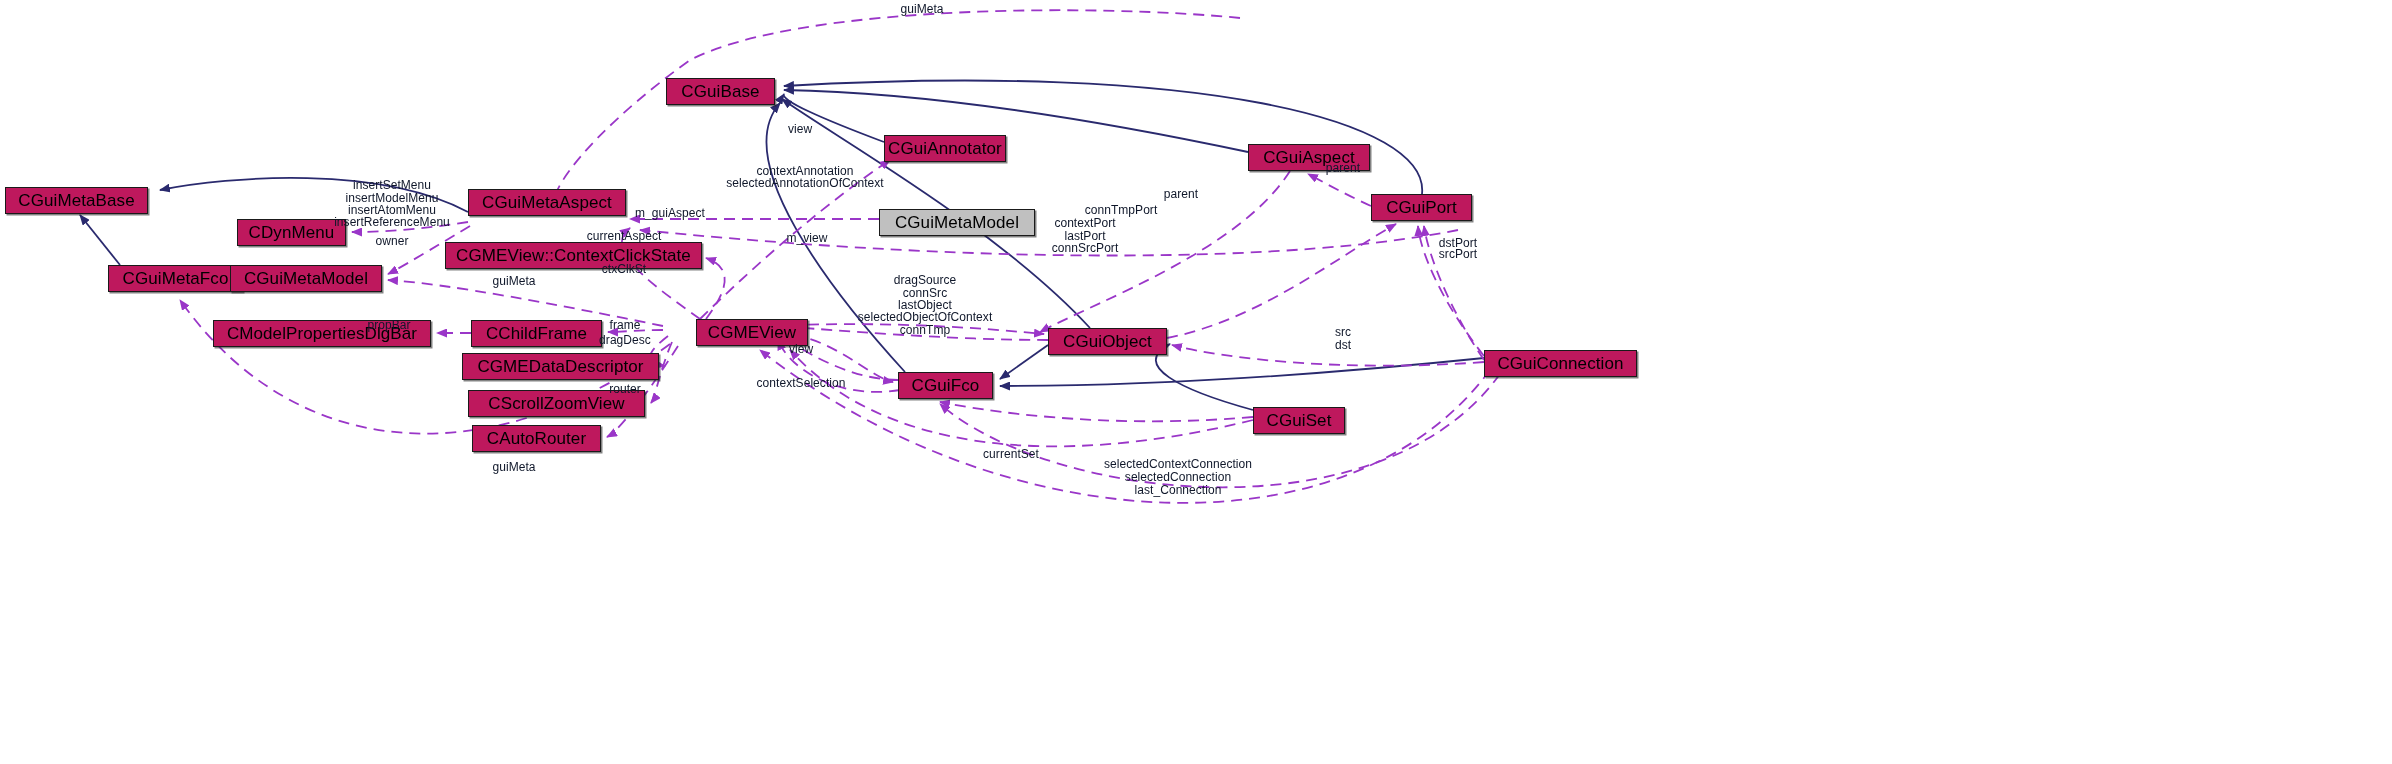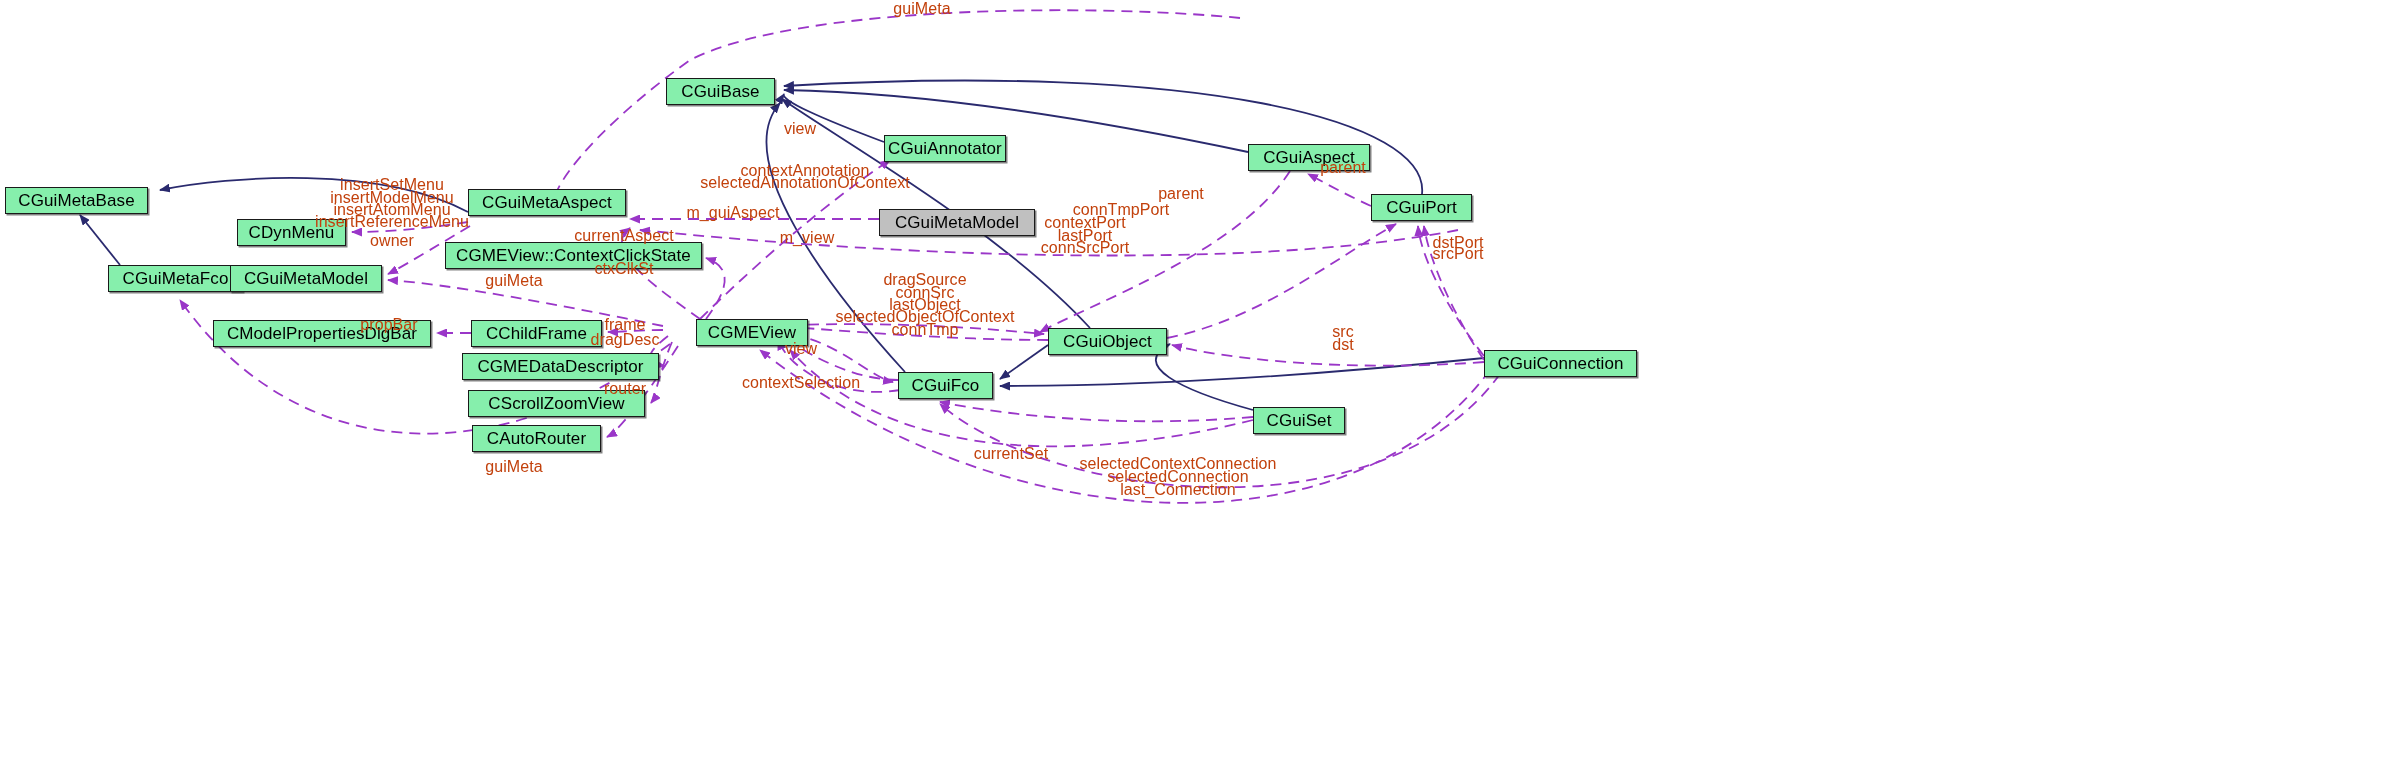--- a/index.html
+++ b/index.html
@@ -19,38 +19,38 @@
     position: absolute;
     left: 0;
     top: 0;
     width: 2392px;
     height: 764px;
   }
   .node {
     position: absolute;
     box-sizing: border-box;
     border: 1.4px solid #1a1a1a;
-    background: #86efac;
+    background: #be185d;
     color: #000000;
     font-size: 17px;
     line-height: 1;
     display: flex;
     align-items: center;
     justify-content: center;
     white-space: nowrap;
     box-shadow: 1.5px 1.5px 0 0 rgba(30,30,30,0.55);
     letter-spacing: 0.1px;
   }
   .node.highlight {
     background: #c0c0c0;
   }
   .edge-label {
     position: absolute;
-    font-size: 16px;
-    color: #c2410c;
+    font-size: 12px;
+    color: #0f172a;
     white-space: nowrap;
     line-height: 1.18;
     text-align: center;
     transform: translate(-50%, -50%);
     letter-spacing: 0.05px;
   }
 </style>
 </head>
 <body>
 
@@ -181,21 +181,21 @@
   <div class="edge-label" style="left:922px;top:9px;">guiMeta</div>
   <div class="edge-label" style="left:800px;top:129px;">view</div>
   <div class="edge-label" style="left:1343px;top:168px;">parent</div>
   <div class="edge-label" style="left:805px;top:171px;">contextAnnotation</div>
   <div class="edge-label" style="left:805px;top:183px;">selectedAnnotationOfContext</div>
   <div class="edge-label" style="left:392px;top:185px;">insertSetMenu</div>
   <div class="edge-label" style="left:392px;top:198px;">insertModelMenu</div>
   <div class="edge-label" style="left:392px;top:210px;">insertAtomMenu</div>
   <div class="edge-label" style="left:392px;top:222px;">insertReferenceMenu</div>
   <div class="edge-label" style="left:1181px;top:194px;">parent</div>
-  <div class="edge-label" style="left:712px;top:213px;padding-left:42px;">m_guiAspect</div>
+  <div class="edge-label" style="left:649px;top:213px;padding-left:42px;">m_guiAspect</div>
   <div class="edge-label" style="left:1085px;top:210px;margin-left:36px;">connTmpPort</div>
   <div class="edge-label" style="left:1085px;top:223px;">contextPort</div>
   <div class="edge-label" style="left:1085px;top:236px;">lastPort</div>
   <div class="edge-label" style="left:1085px;top:248px;">connSrcPort</div>
   <div class="edge-label" style="left:392px;top:241px;">owner</div>
   <div class="edge-label" style="left:624px;top:236px;">currentAspect</div>
   <div class="edge-label" style="left:807px;top:238px;">m_view</div>
   <div class="edge-label" style="left:1458px;top:243px;text-align:right;">dstPort</div>
   <div class="edge-label" style="left:1458px;top:254px;">srcPort</div>
   <div class="edge-label" style="left:624px;top:269px;">ctxClkSt</div>

